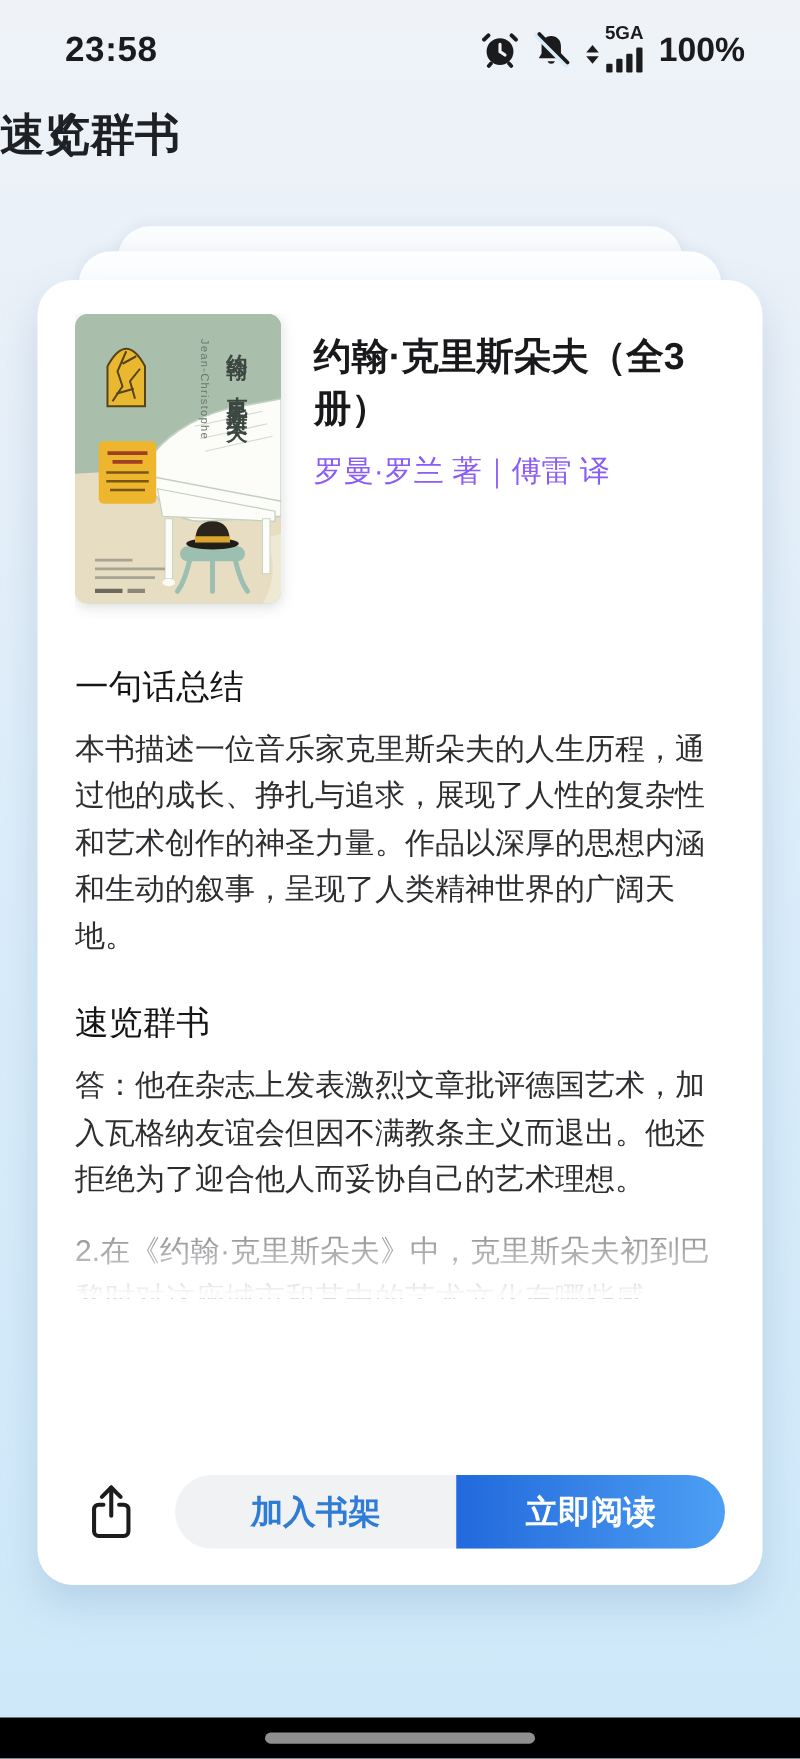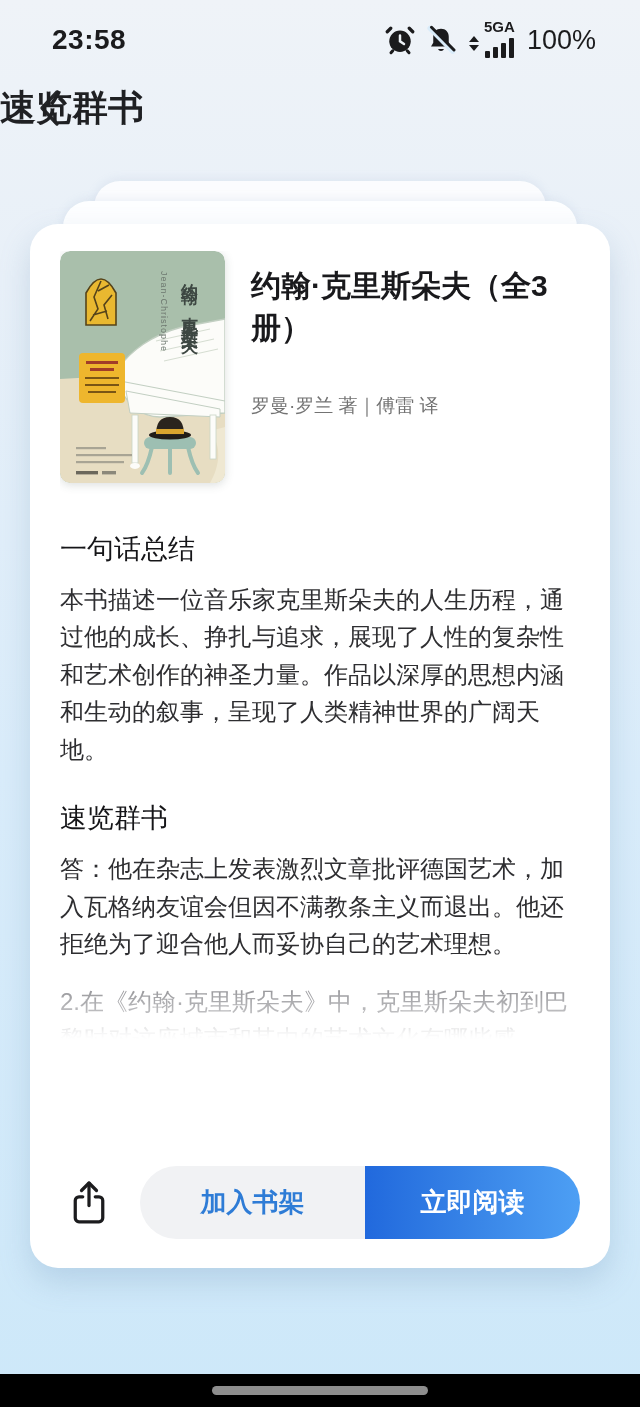--- a/index.html
+++ b/index.html
@@ -26,21 +26,21 @@
   .status-icons { display: flex; align-items: center; gap: 11px; }
   .sicon { display: block; }
   .net { position: relative; display: flex; align-items: flex-end; gap: 3px; padding-top: 14px; margin-left: 2px; }
   .net-arrows { display:flex; flex-direction:column; gap:3px; margin-right:3px; margin-bottom:7px; }
   .net-arrows .up   { width:0;height:0;border-left:5px solid transparent;border-right:5px solid transparent;border-bottom:6px solid #1b1b1d; }
   .net-arrows .down { width:0;height:0;border-left:5px solid transparent;border-right:5px solid transparent;border-top:6px solid #1b1b1d; }
   .net-label { position:absolute; top:-4px; left:15px; font-size:15px; font-weight:700; }
   .bars { display:flex; align-items:flex-end; gap:3px; }
   .bars span { display:block; width:5px; background:#1b1b1d; border-radius:1px; }
   .bars .b1{height:7px}.bars .b2{height:11px}.bars .b3{height:15px}.bars .b4{height:20px}
-  .status-batt { font-size: 27px; font-weight: 400; margin-left: 2px; }
+  .status-batt { font-size: 27px; font-weight: 700; margin-left: 2px; }
 
   
   .nav-bar { position: relative; height: 84px; display:flex; align-items:center; padding: 0 36px; }
   .back-btn { width: 36px; height: 40px; display:flex; align-items:center; }
   .nav-title {
     position:absolute; left:0; right:0; text-align:left;
     font-size: 36px; font-weight: 600; color:#1f2023; pointer-events:none;
   }
 
   
@@ -73,21 +73,21 @@
     writing-mode: vertical-rl; text-orientation: upright;
     font-size:17px; letter-spacing:5px; font-weight:600; color:#3d4742;
   }
   .cover-vlatin {
     position:absolute; top:20px; right:56px;
     writing-mode: vertical-rl;
     font-size:9px; letter-spacing:1px; color:#6d786f;
   }
   .book-info { padding-top:14px; min-width:0; }
   .book-title { font-size:30px; line-height:1.4; font-weight:700; color:#19191c; max-width:310px; }
-  .book-author { margin-top:44px; font-size:19px; color:#737373; }
+  .book-author { margin-top:12px; font-size:24px; color:#8b5cf6; }
 
   
   .section-heading { font-size:27px; font-weight:400; color:#151518; margin:0 0 14px; }
   .body-text { font-size:24px; line-height:1.56; color:#2e2e31; margin:0 0 18px; }
   .gap { height:14px; }
   .question { font-size:24px; line-height:1.56; font-weight:700; color:#161619; margin:0 0 14px; }
   .answer { font-size:24px; line-height:1.56; color:#2e2e31; margin:0 0 20px; }
   .question-faded {
     position:relative; height:56px; overflow:hidden;
     font-size:24px; line-height:1.56; color:#8d8d91;
@@ -95,21 +95,21 @@
   .question-faded::after {
     content:""; position:absolute; left:0; right:0; top:0; bottom:0;
     background: linear-gradient(180deg, rgba(255,255,255,0) 0%, rgba(255,255,255,.45) 55%, rgba(255,255,255,.95) 92%, #fff 100%);
     pointer-events:none;
   }
 
   
   .action-bar { flex:0 0 auto; display:flex; align-items:center; margin-top:18px; }
   .share-btn { width:46px; height:50px; margin:0 28px 0 6px; display:flex; align-items:center; justify-content:center;
                background:none; border:none; padding:0; cursor:pointer; }
-  .pill-group { flex:1; display:flex; height:73px; border-radius:37px; overflow:hidden; }
+  .pill-group { flex:1; display:flex; height:59px; border-radius:37px; overflow:hidden; }
   .btn { border:none; cursor:pointer; display:flex; align-items:center; justify-content:center;
          font-family:"Liberation Sans", sans-serif; font-size:26px; font-weight:600; }
   .btn-shelf { flex:1.05; background:#f1f2f4; color:#2e7cd6; }
   .btn-read  { flex:1; background:linear-gradient(90deg,#2169dd 0%, #3a87e8 55%, #4d9ff4 100%); color:#ffffff; }
 
   
   .home-bar { position:absolute; left:0; right:0; bottom:0; height:33px; background:#000;
               display:flex; align-items:center; justify-content:center; }
   .home-pill { width:216px; height:9px; border-radius:5px; background:#8e8e8e; }
 </style>

